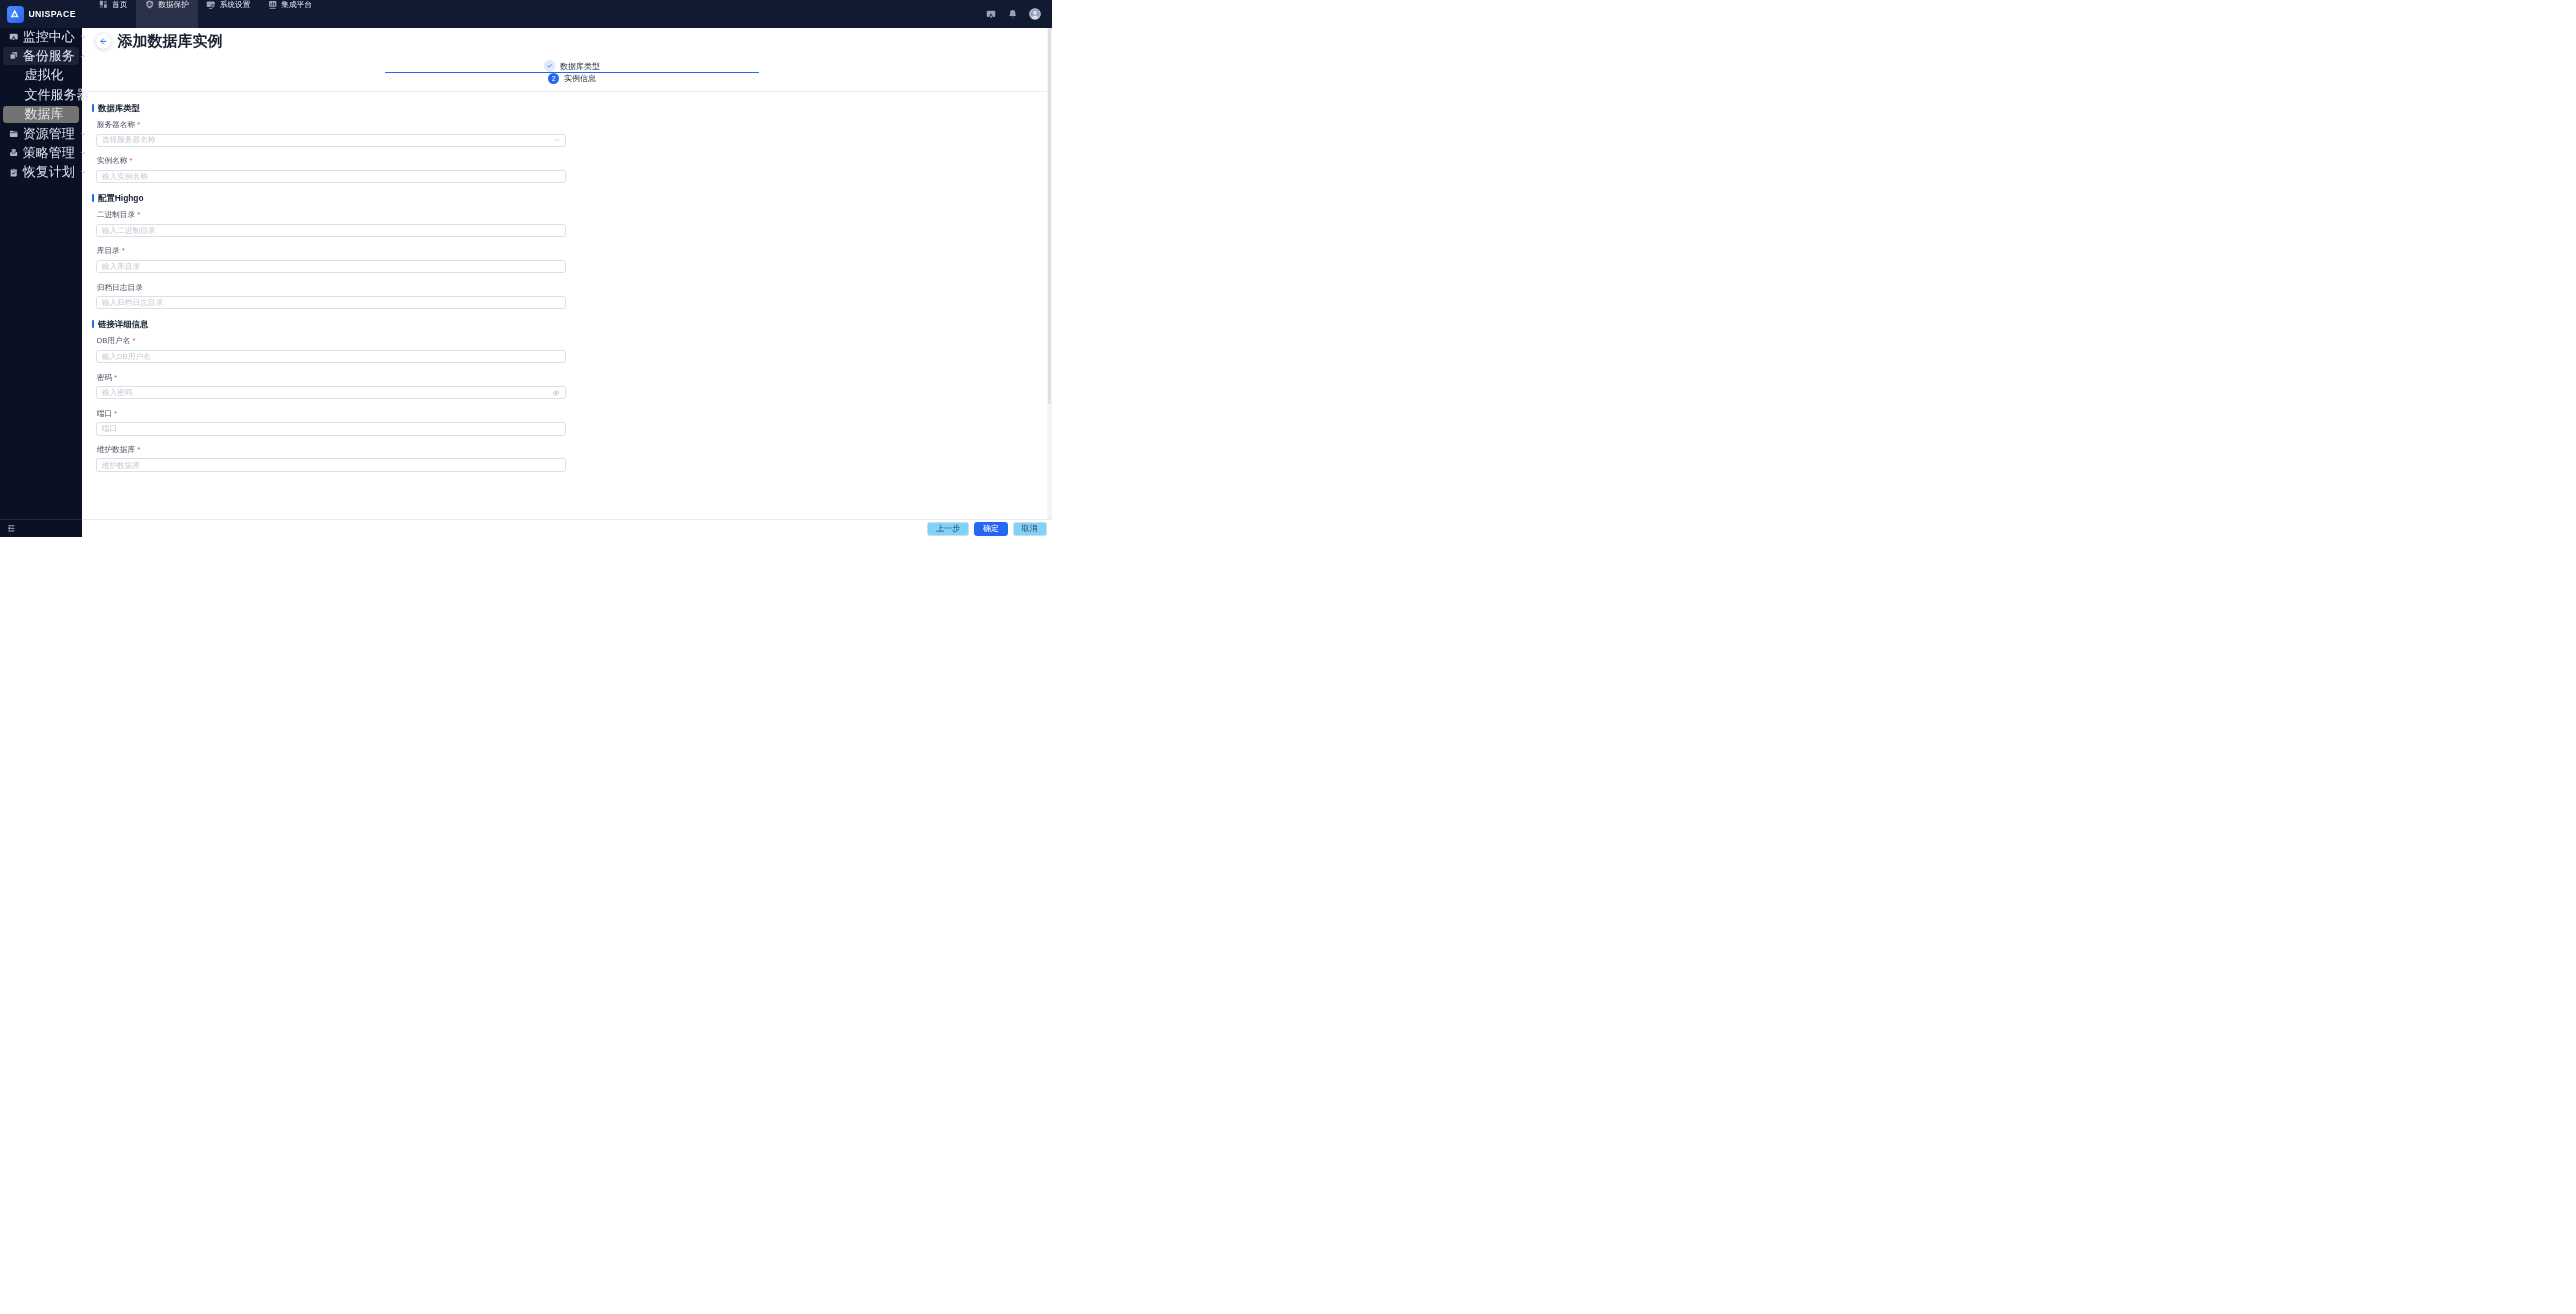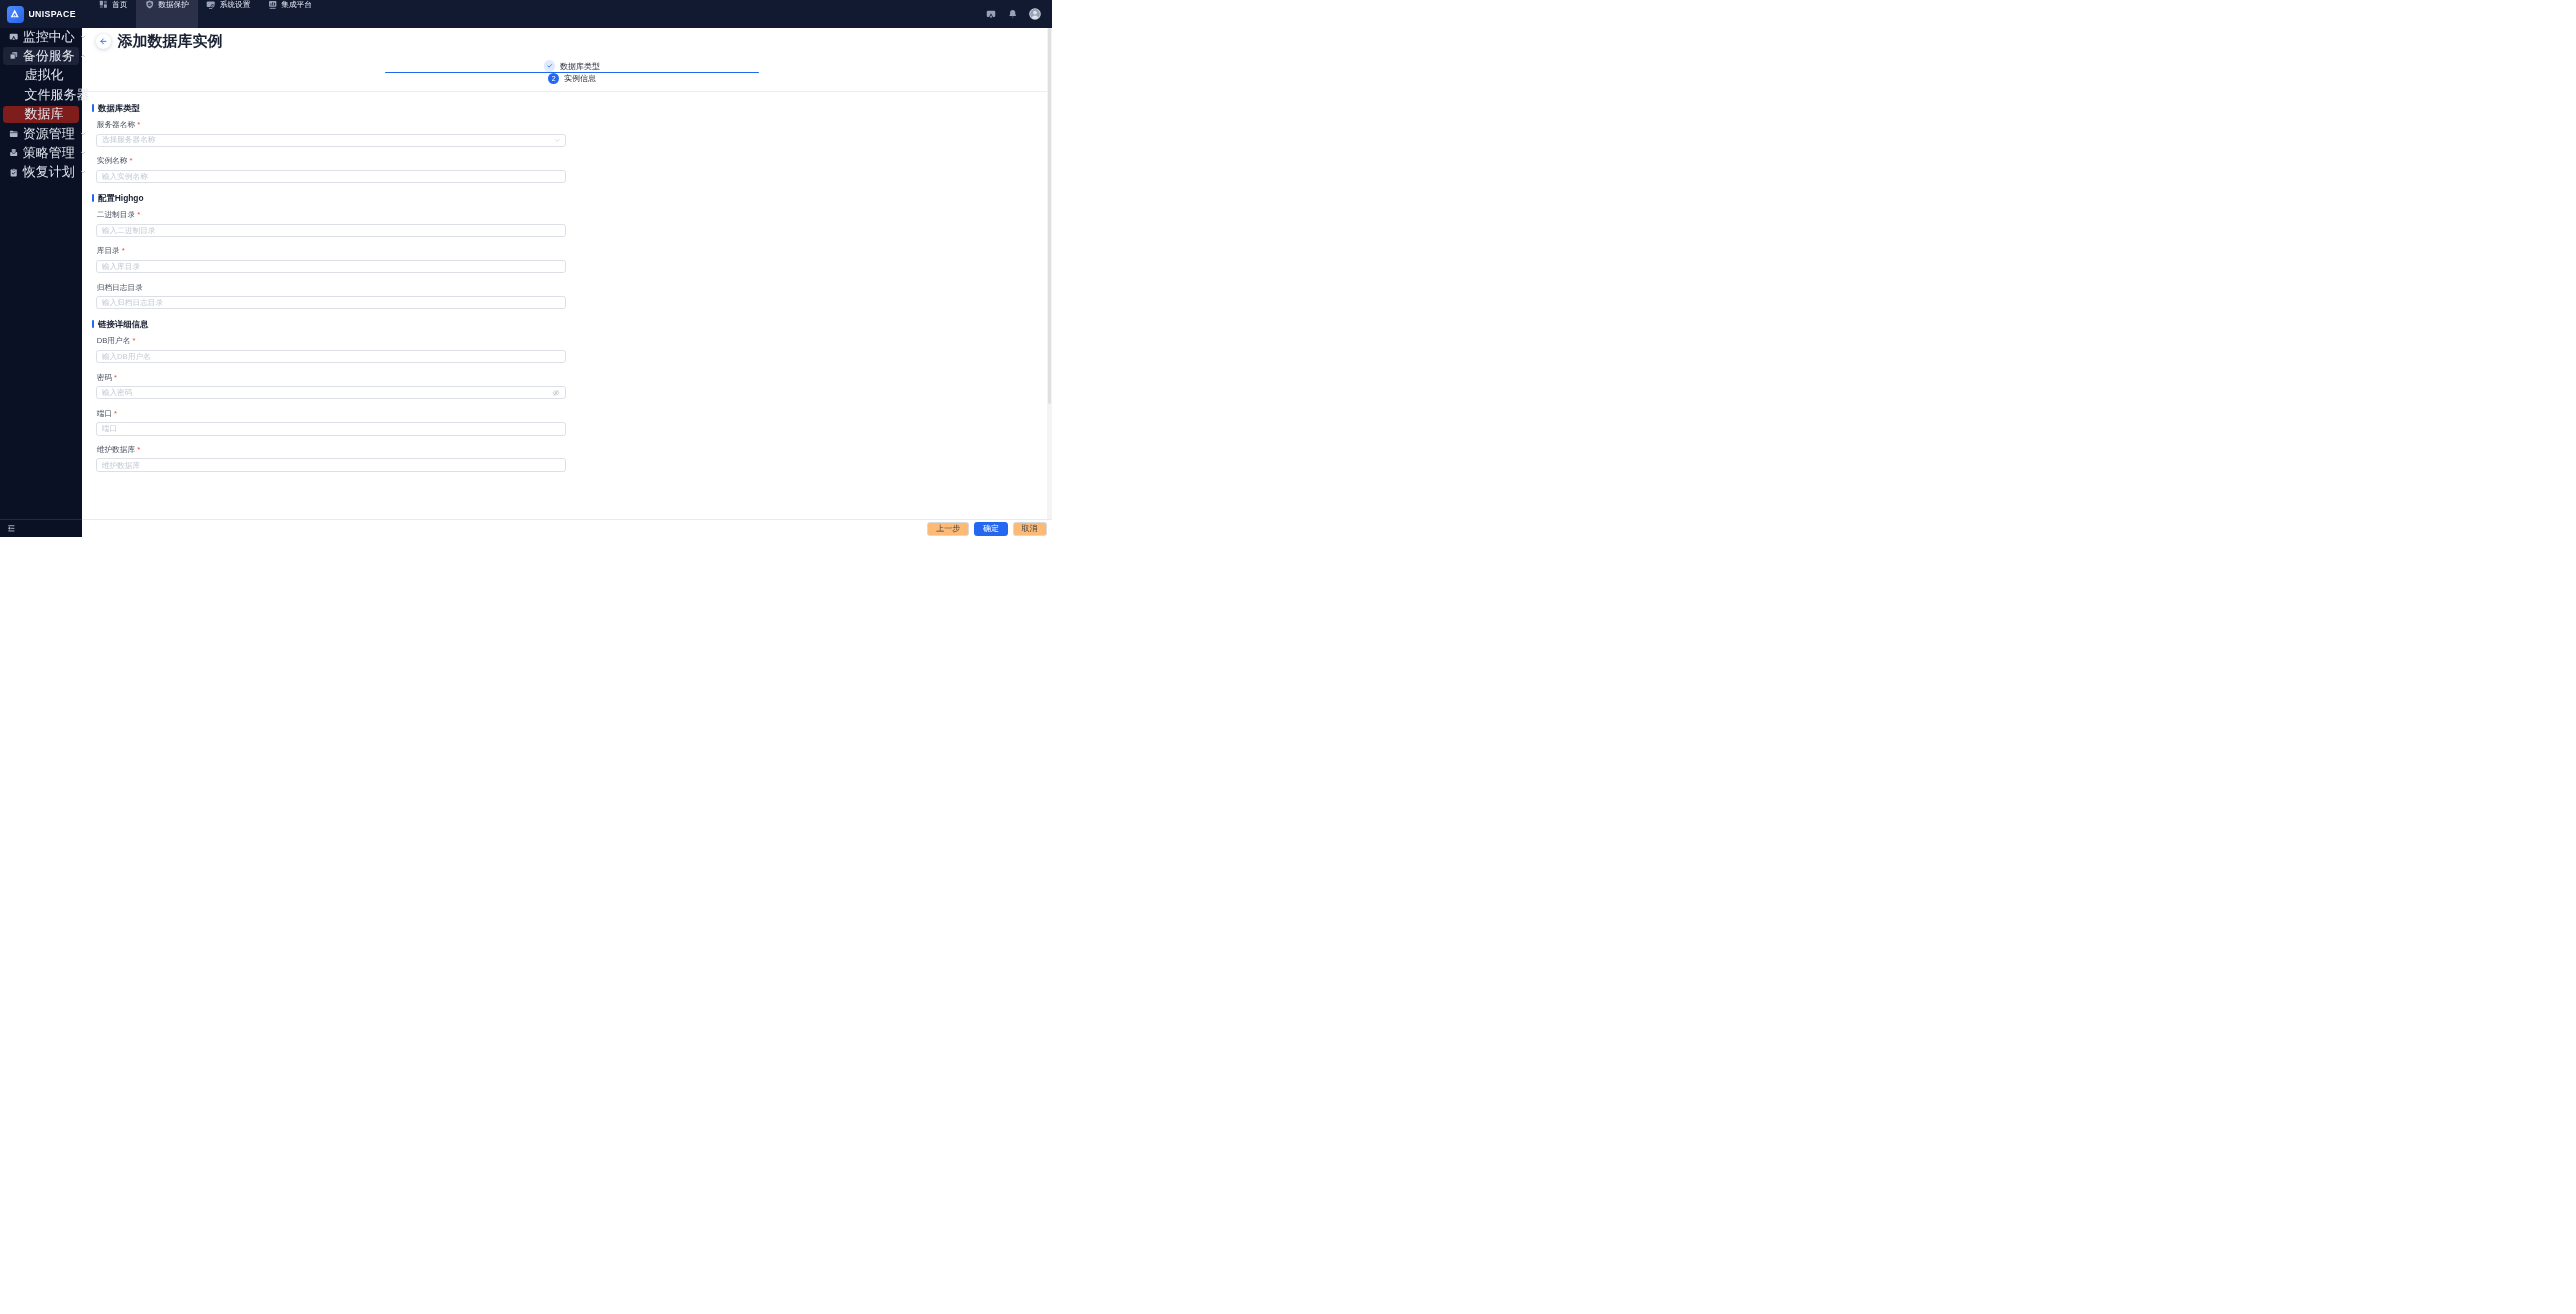--- a/index.html
+++ b/index.html
@@ -22,21 +22,21 @@
   .header-right .hicon { color: #98a1b5; display: flex; cursor: pointer; }
 
   
   .sidebar { position: absolute; left: 0; top: 24px; bottom: 0; width: 82px; background: #0a1124; z-index: 20; --cut:#0a1124; }
   .menu { padding-top: 2px; }
   .side-item { height: 17.4px; margin: 2px 3.4px 0 3.4px; border-radius: 3.4px; display: flex; align-items: center;
                padding: 0 4.7px 0 5.4px; color: #e2e7f0; font-size: 13px; gap: 4.7px; cursor: pointer; white-space: nowrap; }
   .side-item svg { color: #aeb6c8; flex: none; }
   .side-item .chev { margin-left: auto; color: #b6bdcd; display: flex; }
   .side-item.highlight { background: #1c2338; --cut:#1c2338; }
-  .side-item.active { background: #7f1d1d; }
+  .side-item.active { background: #737373; }
   .side-item.sub { padding-left: 21px; }
   .side-footer { position: absolute; bottom: 0; left: 0; right: 0; height: 18px; border-top: 0.7px solid #222942;
                  display: flex; align-items: center; padding-left: 6.7px; }
   .side-footer .cicon { color: #aeb6c8; display: flex; cursor: pointer; }
 
   
   .main { position: absolute; left: 82px; top: 24px; right: 0; bottom: 0; background: #fff; }
   .page-head { display: flex; align-items: center; gap: 6.7px; padding: 8px 0 0 14px; }
   .back-btn { width: 14.8px; height: 14.8px; border-radius: 50%; background: #fff; flex: none;
               box-shadow: 0 0.7px 4px rgba(20,40,90,.22); display: flex; align-items: center; justify-content: center; cursor: pointer; }
@@ -64,21 +64,21 @@
   .control input { border: none; outline: none; flex: 1; font-size: 7.7px; color: #333; height: 100%;
                    font-family: "Liberation Sans", sans-serif; background: transparent; }
   .control input::placeholder { color: #c3c8d1; }
   .control .ph { flex: 1; font-size: 7.7px; color: #c3c8d1; }
   .control .adorn { display: flex; color: #b4b9c2; cursor: pointer; }
 
   .footer { position: absolute; left: 0; right: 0; bottom: 0; height: 18px; background: #fff;
             border-top: 0.7px solid #e8eaed; display: flex; align-items: center; justify-content: flex-end;
             gap: 4.7px; padding-right: 5.4px; z-index: 10; }
   .btn { height: 14px; padding: 0 8px; font-size: 8px; border-radius: 2.7px; border: 0.7px solid #d6d9de;
-         background: #fdba74; color: #3c4352; display: flex; align-items: center; cursor: pointer;
+         background: #7dd3fc; color: #3c4352; display: flex; align-items: center; cursor: pointer;
          font-family: "Liberation Sans", sans-serif; }
   .btn.primary { background: #2468f2; border-color: #2468f2; color: #fff; }
 
   .scrollbar { position: absolute; right: 0; top: 0; bottom: 18px; width: 4.7px; background: #f4f4f4; }
   .scroll-thumb { position: absolute; top: 1.3px; left: 0.7px; width: 3.4px; height: 379px; background: #e0e0e0; border-radius: 2px; }
 </style>
 </head>
 <body>
 
 <div class="header">

